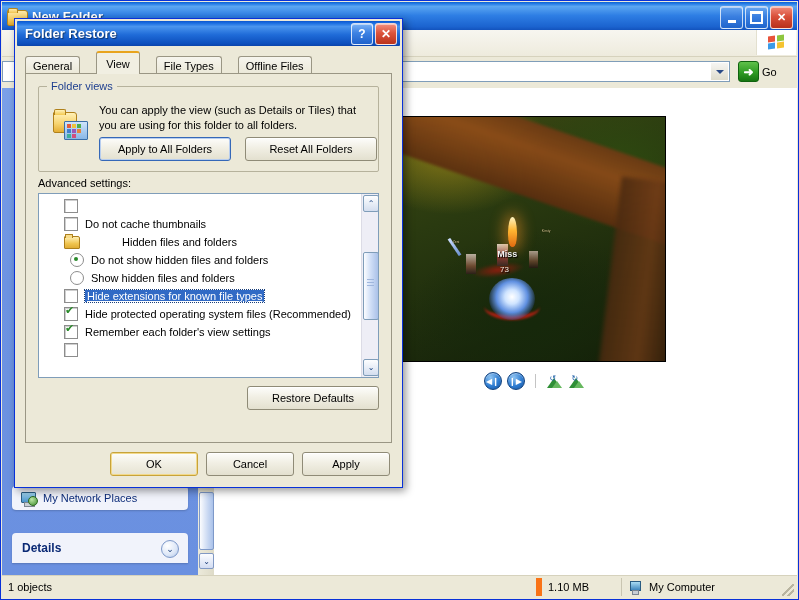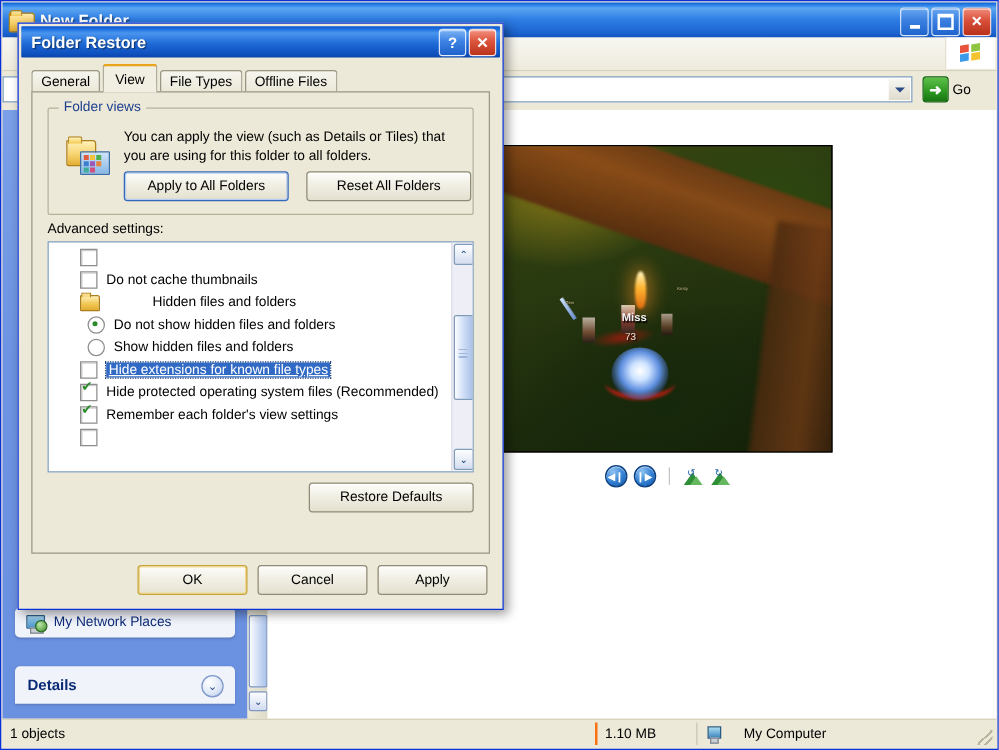--- a/index.html
+++ b/index.html
@@ -306,23 +306,23 @@
   
   .statusbar {
     position: absolute; left: 1px; right: 1px; bottom: 1px; height: 22px;
     background: #ece9d8; border-top: 1px solid #d6d2bd;
     display: flex; align-items: center;
   }
   .sb-cell {
     height: 18px; display: flex; align-items: center; font-size: 11px; color: #000;
     padding: 0 6px; box-sizing: border-box;
   }
-  .sb-1 { width: 476px; border-right: 2px solid #f97316; }
+  .sb-1 { width: 540px; border-right: 6px solid #f97316; }
   .sb-2 { width: 80px; border-right: 1px solid #c9c5b1; }
-  .sb-3 { flex: 1; gap: 18px; }
+  .sb-3 { flex: 1; gap: 8px; }
   .sb-mini-icon { width: 13px; height: 13px; position: relative; }
   .sb-mini-icon .m {
     position: absolute; left: 2px; top: 0; width: 9px; height: 8px;
     background: linear-gradient(180deg,#a9dcf4,#3f86bd); border: 1px solid #2a5c82;
   }
   .sb-mini-icon .b {
     position: absolute; left: 4px; top: 9px; width: 5px; height: 3px;
     background: #c8ced5; border: 1px solid #7c858f;
   }
   .sb-grip {
@@ -365,21 +365,21 @@
   .tabstrip {
     position: absolute; left: 10px; top: 34px; right: 10px; height: 21px;
     display: flex; align-items: flex-end;
   }
   .tab {
     height: 18px; padding: 0 7px; font-size: 11px; color: #000;
     background: linear-gradient(180deg,#f6f5ee 0%,#eae7d6 100%);
     border: 1px solid #9a9684; border-bottom: none;
     border-radius: 3px 3px 0 0;
     display: flex; align-items: center;
-    margin-right: 2px;
+    margin-right: 16px;
     position: relative; top: 1px;
   }
   .tab.active {
     height: 21px; top: 0;
     background: #f1efe2;
     border-top: 2px solid #e8a41d;
     z-index: 3; font-weight: normal;
     padding: 0 9px;
   }
   .tab-body {

